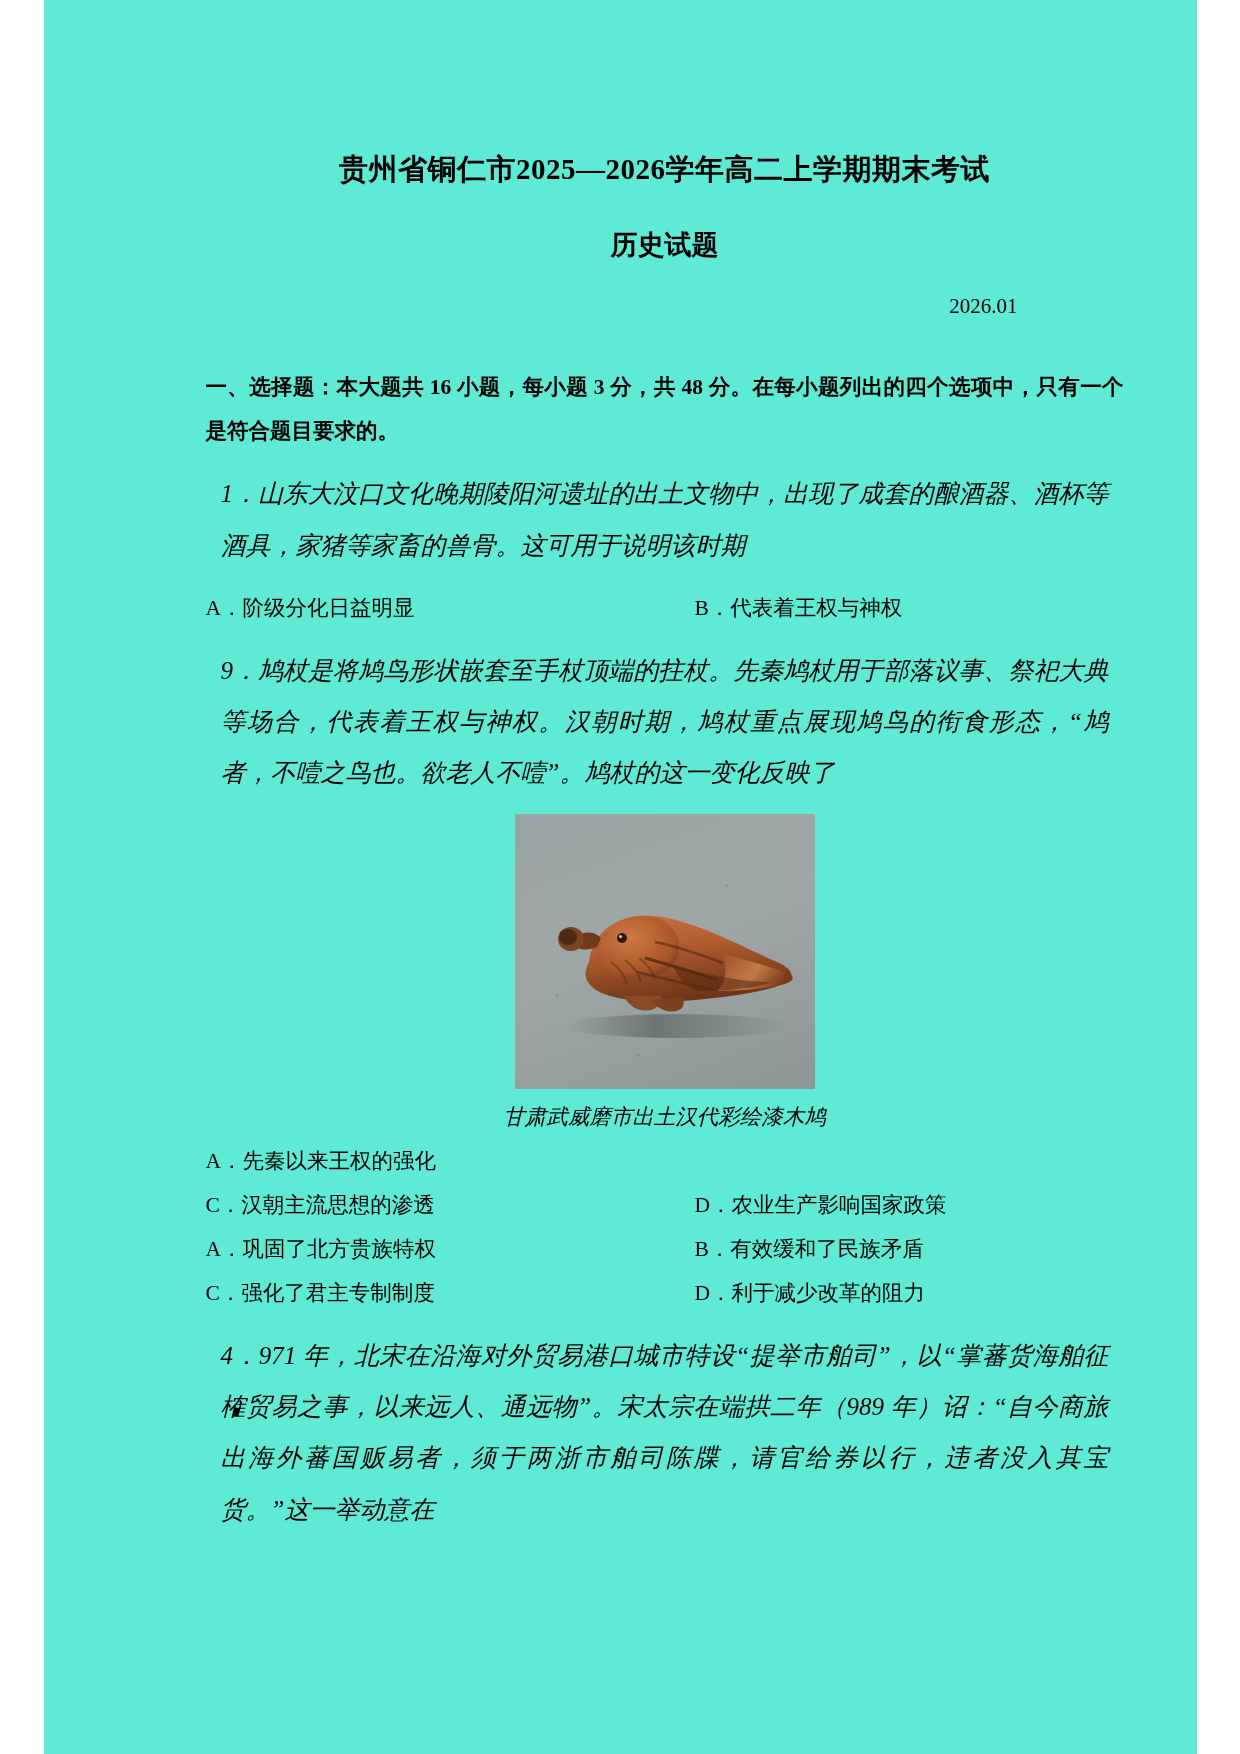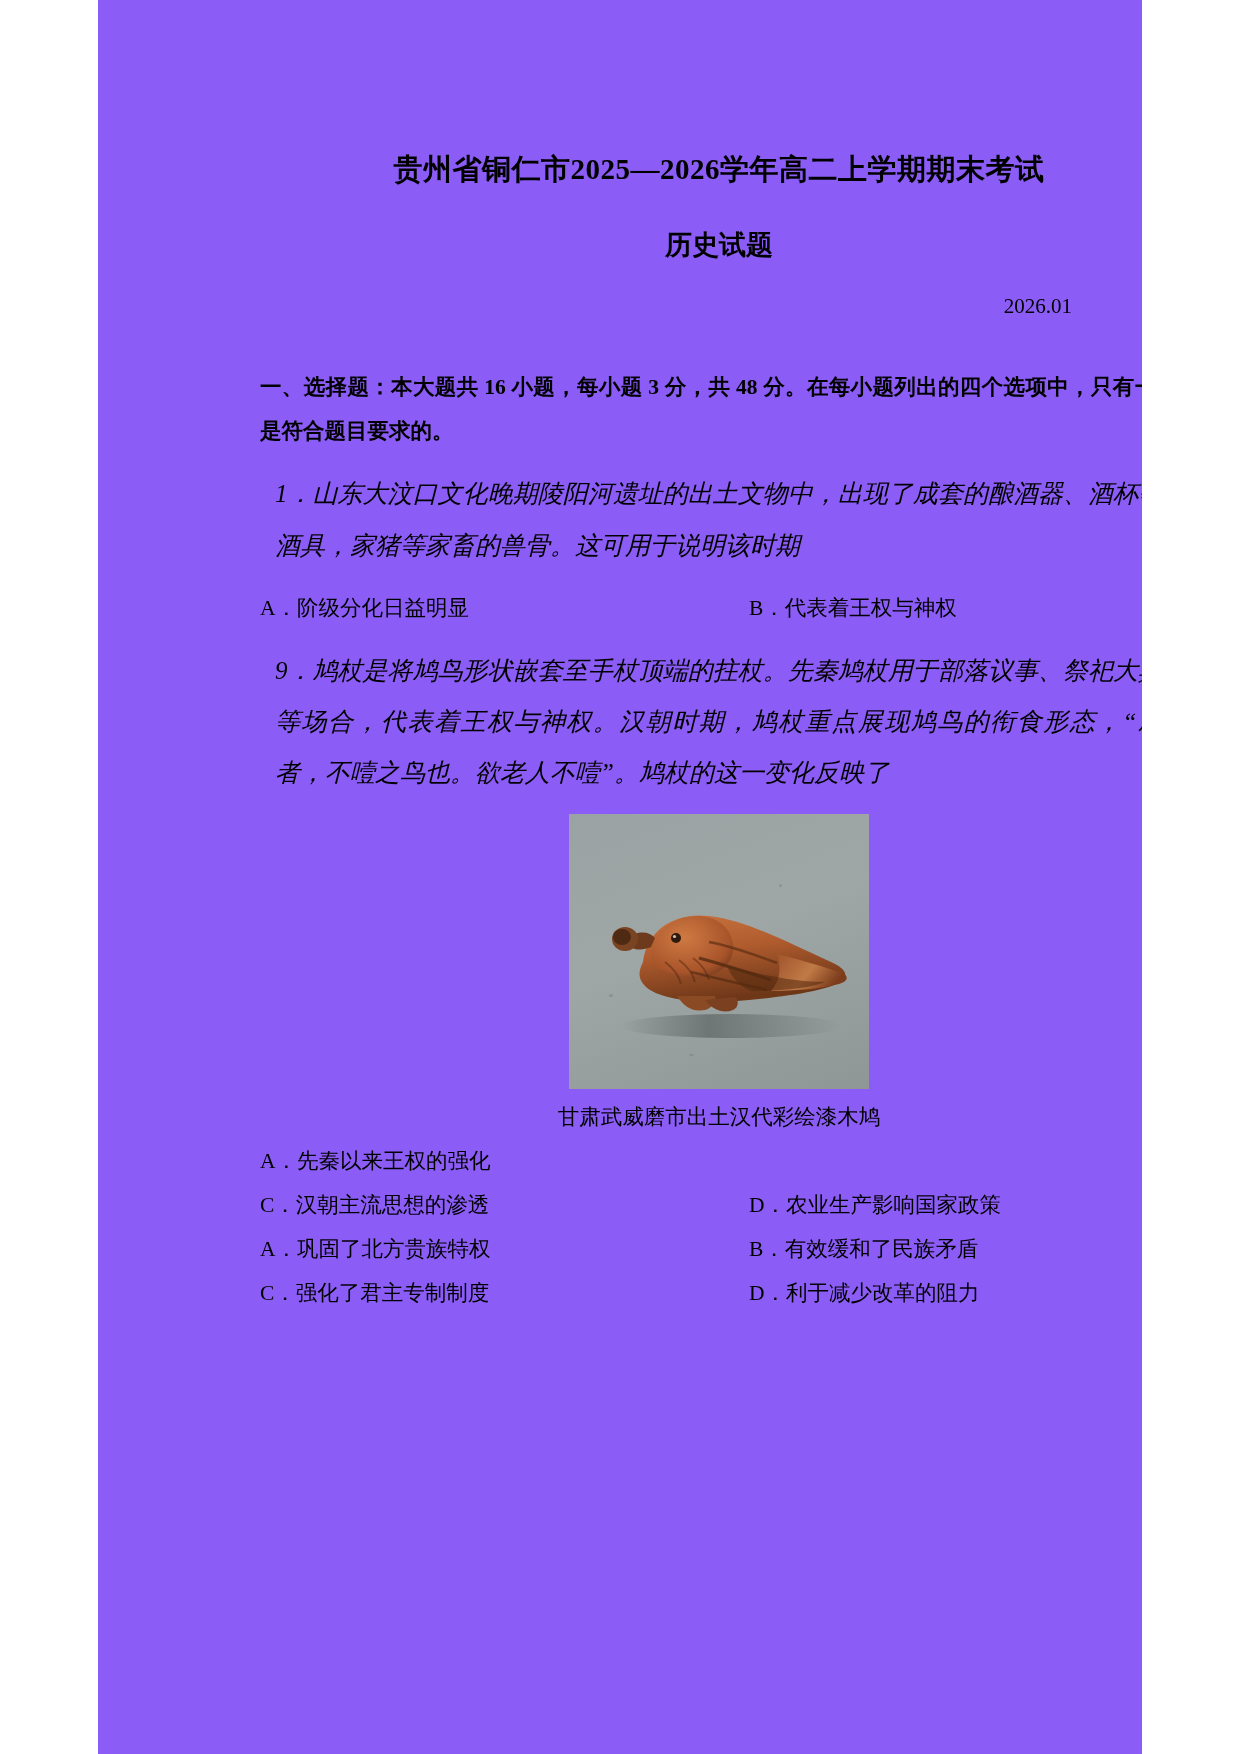--- a/index.html
+++ b/index.html
@@ -6,24 +6,24 @@
     margin: 0;
     padding: 0;
     background: #ffffff;
   }
   body {
     font-family: "Liberation Serif", "DejaVu Serif", serif;
     color: #000000;
   }
   .page {
     position: relative;
-    width: 1044px;
+    width: 1153px;
     height: 1754px;
     margin: 0 auto;
-    background: #8b5cf6;
+    background: #5eead4;
     overflow: hidden;
     box-sizing: border-box;
     padding: 0;
   }
   .content {
     position: absolute;
     left: 162px;
     top: 0;
     width: 918px;
   }
@@ -72,20 +72,21 @@
   .opt {
     width: 50%;
     box-sizing: border-box;
   }
   .opt-b, .opt-d {
     padding-left: 30px;
   }
   .figure {
     margin: 8px 0 0 0;
     text-align: center;
+    font-style: italic;
   }
   .artifact-frame {
     display: inline-block;
     width: 300px;
     height: 275px;
     position: relative;
     overflow: hidden;
     background: linear-gradient(160deg, #9aa3a3 0%, #9fa7a6 45%, #8e9796 100%);
   }
   .artifact-frame .speck {
@@ -188,15 +189,18 @@
       <div class="opt-row">
         <div class="opt opt-a">A．巩固了北方贵族特权</div>
         <div class="opt opt-b">B．有效缓和了民族矛盾</div>
       </div>
       <div class="opt-row">
         <div class="opt opt-c">C．强化了君主专制制度</div>
         <div class="opt opt-d">D．利于减少改革的阻力</div>
       </div>
     </div>
 
+    <div>
+      <p class="q-stem">4．971 年，北宋在沿海对外贸易港口城市特设“提举市舶司”，以“掌蕃货海舶征榷贸易之事，以来远人、通远物”。宋太宗在端拱二年（989 年）诏：“自今商旅出海外蕃国贩易者，须于两浙市舶司陈牒，请官给券以行，违者没入其宝货。”这一举动意在</p>
+    </div>
 
   </div>
 </div>
 
 </body></html>

